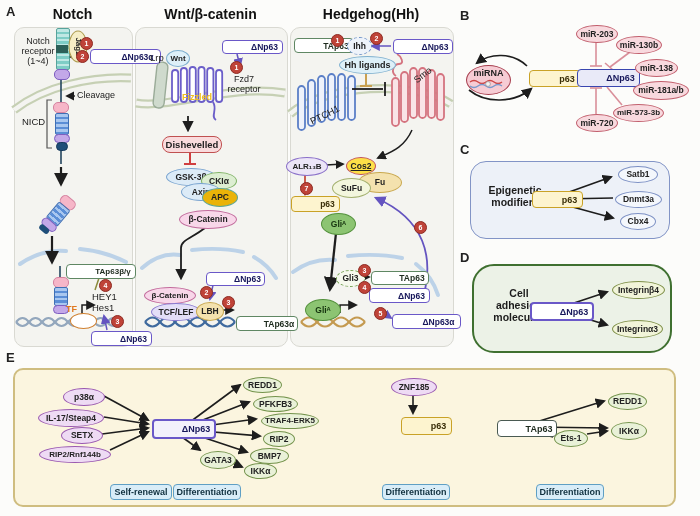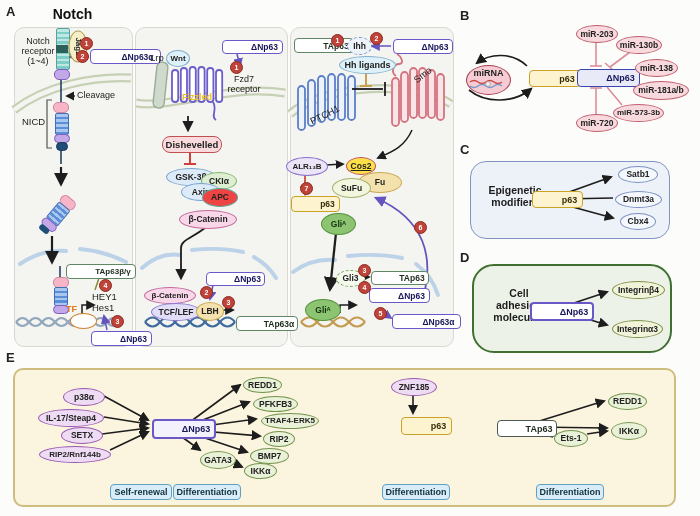--- a/index.html
+++ b/index.html
@@ -23,21 +23,21 @@
   .bx-y{border:1.6px solid #c9a227;background:#fdf4cf;color:#3a2e08;}
   .bx-b{border:1.8px solid #3946b0;background:#e9eaf8;}
   .bx-d{border:1.6px solid #4a5a52;color:#1e2b1e;}
   .bx-dish{position:absolute;z-index:5;display:flex;align-items:center;justify-content:center;border:1.5px solid #c05050;background:#f9dbdd;border-radius:8px;font-weight:600;font-size:9.5px;color:#222;}
   .ov{position:absolute;z-index:5;display:flex;align-items:center;justify-content:center;border-radius:50%;font-size:8.5px;font-weight:600;color:#222;text-align:center;line-height:1;}
   .ov-pink{background:#f8d9de;border:1.4px solid #c2606e;}
   .ov-purple{background:#eedbf4;border:1.4px solid #9a5ab0;}
   .ov-greenE{background:#e9f1d8;border:1.4px solid #74934c;}
   .ov-blue{background:#dcebf7;border:1.4px solid #78a3cf;}
   .ov-greenC{background:#ddeed2;border:1.4px solid #7fb265;}
-  .ov-teal{background:#ef4444;border:1.4px solid #5fa695;}
+  .ov-teal{background:#eab308;border:1.4px solid #5fa695;}
   .ov-pk2{background:#f8d7e9;border:1.4px solid #c26b9c;}
   .ov-lav{background:#e3def7;border:1.4px solid #8a7ad0;}
   .ov-tan{background:#f4e2ae;border:1.4px solid #c9a84e;}
   .ov-red{background:#fde047;border:1.4px solid #c04f60;text-decoration:underline;}
   .ov-sufu{background:#f3f6de;border:1.4px solid #a3b06e;}
   .ov-gli{background:#8cc472;border:1.4px solid #55923e;color:#15330e;font-weight:700;}
   .ov-gli3{background:#f6f9ee;border:1.4px dashed #76a254;}
   .ov-cyan{background:#def0f8;border:1.3px solid #7fb0cf;}
   .ov-white{background:#f4f7fc;border:1.3px solid #7c90c4;}
   .ov-int{background:#f1f4d9;border:1.4px solid #7e8f47;}
@@ -264,20 +264,22 @@
     </g>
   </svg>
 
   <div class="plab" style="left:6px;top:4px;">A</div>
   <div class="plab" style="left:460px;top:8px;">B</div>
   <div class="plab" style="left:460px;top:142px;">C</div>
   <div class="plab" style="left:460px;top:250px;">D</div>
   <div class="plab" style="left:6px;top:350px;">E</div>
 
   <div class="hdr" style="left:14px;top:6px;width:117px;">Notch</div>
+  <div class="hdr" style="left:135px;top:6px;width:151px;">Wnt/β-catenin</div>
+  <div class="hdr" style="left:290px;top:6px;width:162px;">Hedgehog(Hh)</div>
 
   <div class="t pre" style="left:16px;top:36px;width:44px;">Notch
 receptor
 (1~4)</div>
   <div class="ov ov-jag" style="left:62px;top:37px;width:30px;height:17px;transform:rotate(90deg);font-size:8px;">Jag2</div>
   <div class="bx bx-p" style="left:90px;top:49px;width:45px;height:13px;">ΔNp63α</div>
   <div class="t" style="left:77px;top:90px;">Cleavage</div>
   <div class="t" style="left:22px;top:117px;font-size:9.5px;">NICD</div>
   <div class="bx bx-g" style="left:66px;top:264px;width:44px;height:13px;font-size:8px;">TAp63β/γ</div>
   <div class="t pre" style="left:92px;top:292px;width:28px;font-size:9.5px;text-align:left;">HEY1

